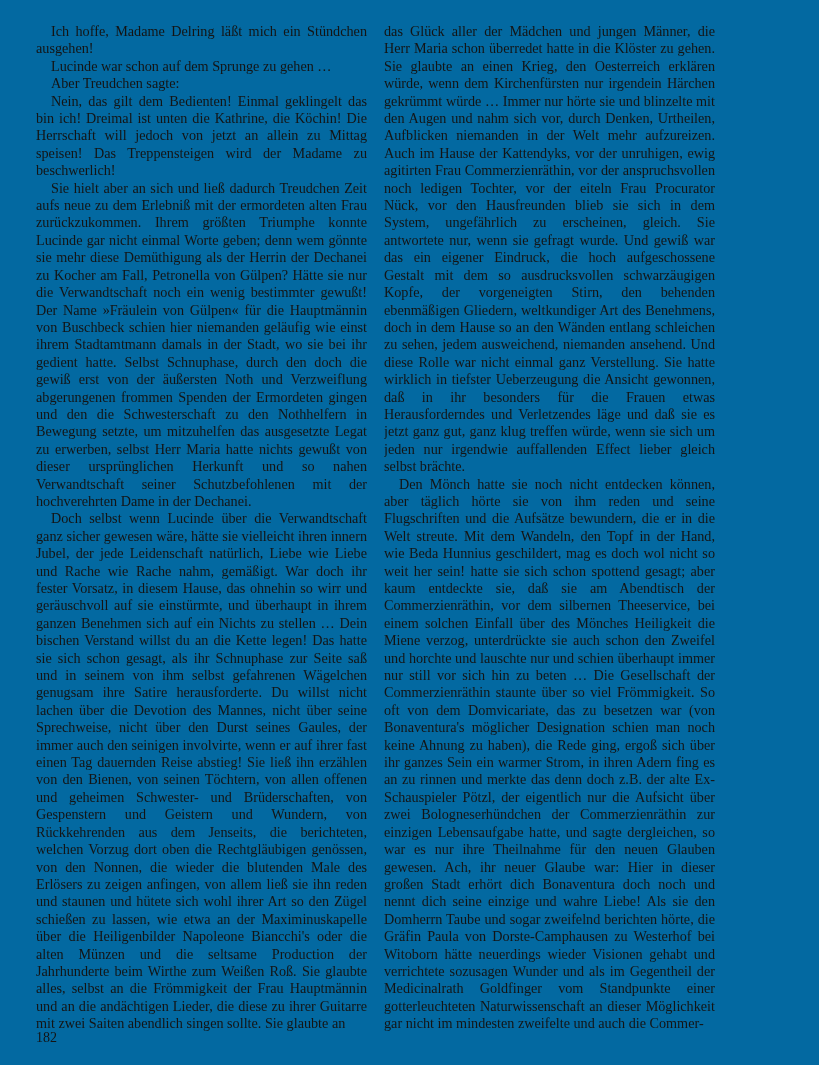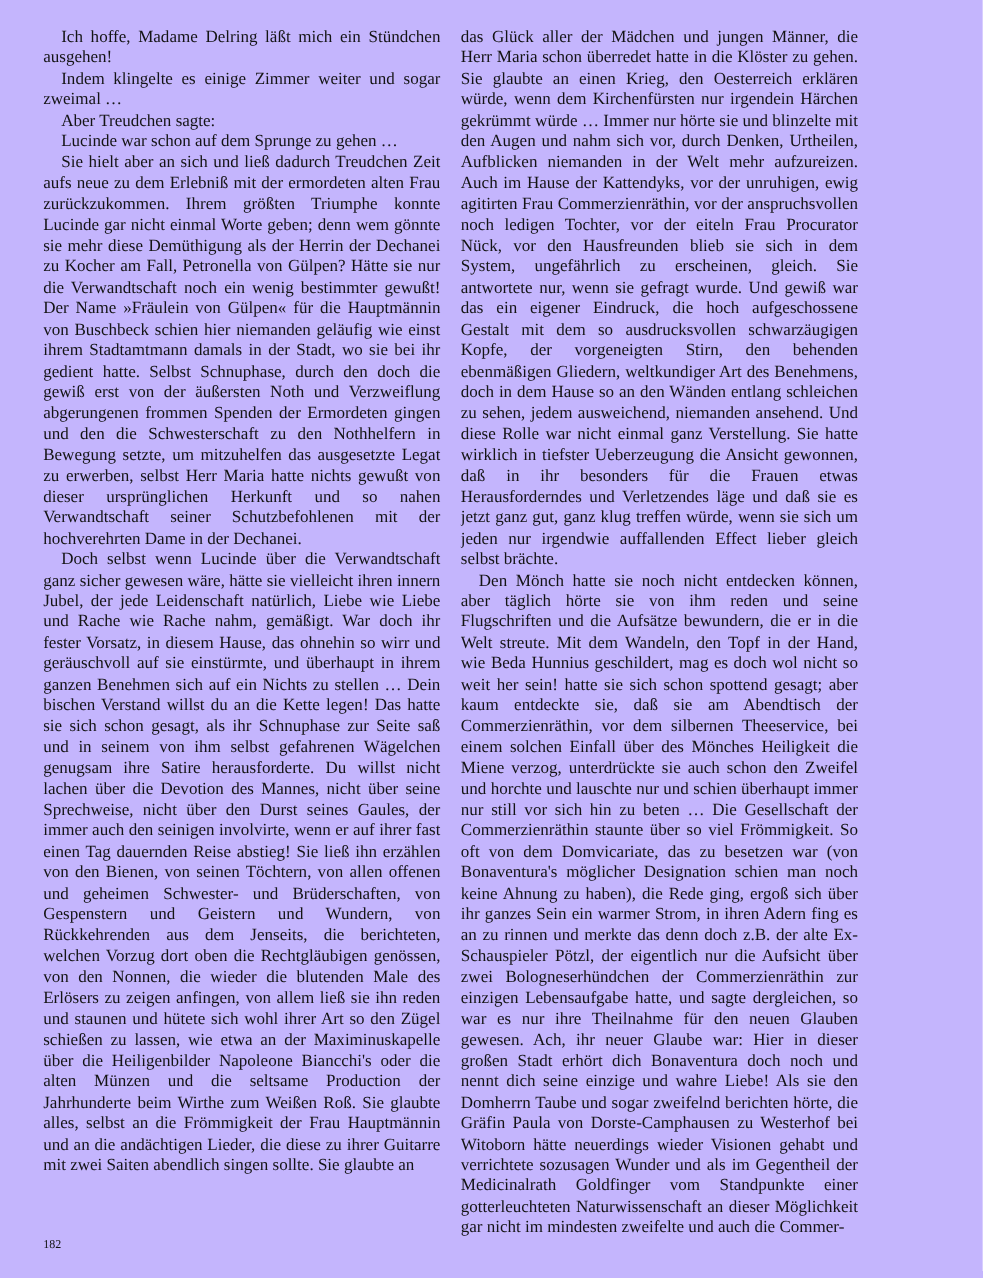--- a/index.html
+++ b/index.html
@@ -4,21 +4,21 @@
 <style>
   html, body {
     margin: 0;
     padding: 0;
     background: #ffffff;
   }
   .page {
     position: relative;
     width: 819px;
     height: 1065px;
-    background: #c4b5fd;
+    background: #0369a1;
     color: #141414;
     font-family: "Liberation Serif", "DejaVu Serif", serif;
     font-size: 14.2px;
     line-height: 17.4px;
     overflow: hidden;
   }
   .columns {
     position: absolute;
     left: 36px;
     top: 23px;
@@ -37,35 +37,35 @@
     padding: 0;
     text-indent: 15px;
   }
   .column p.no-indent {
     text-indent: 0;
   }
   .page-number {
     position: absolute;
     left: 36px;
     top: 1031px;
-    font-size: 10px;
+    font-size: 14px;
     line-height: 14px;
     color: #141414;
   }
 </style>
 </head>
 <body>
 
 <div class="page">
   <div class="columns">
     <div class="column">
         <p>Ich hoffe, Madame Delring läßt mich ein Stündchen ausgehen!</p>
-        <p>Indem klingelte es einige Zimmer weiter und sogar zweimal …</p>
+        <p>Lucinde war schon auf dem Sprunge zu gehen …</p>
         <p>Aber Treudchen sagte:</p>
-        <p>Lucinde war schon auf dem Sprunge zu gehen …</p>
+        <p>Nein, das gilt dem Bedienten! Einmal geklingelt das bin ich! Dreimal ist unten die Kathrine, die Köchin! Die Herrschaft will jedoch von jetzt an allein zu Mittag speisen! Das Treppensteigen wird der Madame zu beschwerlich!</p>
         <p>Sie hielt aber an sich und ließ dadurch Treudchen Zeit aufs neue zu dem Erlebniß mit der ermordeten alten Frau zurückzukommen. Ihrem größten Triumphe konnte Lucinde gar nicht einmal Worte geben; denn wem gönnte sie mehr diese Demüthigung als der Herrin der Dechanei zu Kocher am Fall, Petronella von Gülpen? Hätte sie nur die Verwandtschaft noch ein wenig bestimmter gewußt! Der Name »Fräulein von Gülpen« für die Hauptmännin von Buschbeck schien hier niemanden geläufig wie einst ihrem Stadtamtmann damals in der Stadt, wo sie bei ihr gedient hatte. Selbst Schnuphase, durch den doch die gewiß erst von der äußersten Noth und Verzweiflung abgerungenen frommen Spenden der Ermordeten gingen und den die Schwesterschaft zu den Nothhelfern in Bewegung setzte, um mitzuhelfen das ausgesetzte Legat zu erwerben, selbst Herr Maria hatte nichts gewußt von dieser ursprünglichen Herkunft und so nahen Verwandtschaft seiner Schutzbefohlenen mit der hochverehrten Dame in der Dechanei.</p>
         <p>Doch selbst wenn Lucinde über die Verwandtschaft ganz sicher gewesen wäre, hätte sie vielleicht ihren innern Jubel, der jede Leidenschaft natürlich, Liebe wie Liebe und Rache wie Rache nahm, gemäßigt. War doch ihr fester Vorsatz, in diesem Hause, das ohnehin so wirr und geräuschvoll auf sie einstürmte, und überhaupt in ihrem ganzen Benehmen sich auf ein Nichts zu stellen … Dein bischen Verstand willst du an die Kette legen! Das hatte sie sich schon gesagt, als ihr Schnuphase zur Seite saß und in seinem von ihm selbst gefahrenen Wägelchen genugsam ihre Satire herausforderte. Du willst nicht lachen über die Devotion des Mannes, nicht über seine Sprechweise, nicht über den Durst seines Gaules, der immer auch den seinigen involvirte, wenn er auf ihrer fast einen Tag dauernden Reise abstieg! Sie ließ ihn erzählen von den Bienen, von seinen Töchtern, von allen offenen und geheimen Schwester- und Brüderschaften, von Gespenstern und Geistern und Wundern, von Rückkehrenden aus dem Jenseits, die berichteten, welchen Vorzug dort oben die Rechtgläubigen genössen, von den Nonnen, die wieder die blutenden Male des Erlösers zu zeigen anfingen, von allem ließ sie ihn reden und staunen und hütete sich wohl ihrer Art so den Zügel schießen zu lassen, wie etwa an der Maximinuskapelle über die Heiligenbilder Napoleone Biancchi's oder die alten Münzen und die seltsame Production der Jahrhunderte beim Wirthe zum Weißen Roß. Sie glaubte alles, selbst an die Frömmigkeit der Frau Hauptmännin und an die andächtigen Lieder, die diese zu ihrer Guitarre mit zwei Saiten abendlich singen sollte. Sie glaubte an</p>
       </div>
     <div class="column">
         <p class="no-indent">das Glück aller der Mädchen und jungen Männer, die Herr Maria schon überredet hatte in die Klöster zu gehen. Sie glaubte an einen Krieg, den Oesterreich erklären würde, wenn dem Kirchenfürsten nur irgendein Härchen gekrümmt würde … Immer nur hörte sie und blinzelte mit den Augen und nahm sich vor, durch Denken, Urtheilen, Aufblicken niemanden in der Welt mehr aufzureizen. Auch im Hause der Kattendyks, vor der unruhigen, ewig agitirten Frau Commerzienräthin, vor der anspruchsvollen noch ledigen Tochter, vor der eiteln Frau Procurator Nück, vor den Hausfreunden blieb sie sich in dem System, ungefährlich zu erscheinen, gleich. Sie antwortete nur, wenn sie gefragt wurde. Und gewiß war das ein eigener Eindruck, die hoch aufgeschossene Gestalt mit dem so ausdrucksvollen schwarzäugigen Kopfe, der vorgeneigten Stirn, den behenden ebenmäßigen Gliedern, weltkundiger Art des Benehmens, doch in dem Hause so an den Wänden entlang schleichen zu sehen, jedem ausweichend, niemanden ansehend. Und diese Rolle war nicht einmal ganz Verstellung. Sie hatte wirklich in tiefster Ueberzeugung die Ansicht gewonnen, daß in ihr besonders für die Frauen etwas Herausforderndes und Verletzendes läge und daß sie es jetzt ganz gut, ganz klug treffen würde, wenn sie sich um jeden nur irgendwie auffallenden Effect lieber gleich selbst brächte.</p>
         <p>Den Mönch hatte sie noch nicht entdecken können, aber täglich hörte sie von ihm reden und seine Flugschriften und die Aufsätze bewundern, die er in die Welt streute. Mit dem Wandeln, den Topf in der Hand, wie Beda Hunnius geschildert, mag es doch wol nicht so weit her sein! hatte sie sich schon spottend gesagt; aber kaum entdeckte sie, daß sie am Abendtisch der Commerzienräthin, vor dem silbernen Theeservice, bei einem solchen Einfall über des Mönches Heiligkeit die Miene verzog, unterdrückte sie auch schon den Zweifel und horchte und lauschte nur und schien überhaupt immer nur still vor sich hin zu beten … Die Gesellschaft der Commerzienräthin staunte über so viel Frömmigkeit. So oft von dem Domvicariate, das zu besetzen war (von Bonaventura's möglicher Designation schien man noch keine Ahnung zu haben), die Rede ging, ergoß sich über ihr ganzes Sein ein warmer Strom, in ihren Adern fing es an zu rinnen und merkte das denn doch z.B. der alte Ex-Schauspieler Pötzl, der eigentlich nur die Aufsicht über zwei Bologneserhündchen der Commerzienräthin zur einzigen Lebensaufgabe hatte, und sagte dergleichen, so war es nur ihre Theilnahme für den neuen Glauben gewesen. Ach, ihr neuer Glaube war: Hier in dieser großen Stadt erhört dich Bonaventura doch noch und nennt dich seine einzige und wahre Liebe! Als sie den Domherrn Taube und sogar zweifelnd berichten hörte, die Gräfin Paula von Dorste-Camphausen zu Westerhof bei Witoborn hätte neuerdings wieder Visionen gehabt und verrichtete sozusagen Wunder und als im Gegentheil der Medicinalrath Goldfinger vom Standpunkte einer gotterleuchteten Naturwissenschaft an dieser Möglichkeit gar nicht im mindesten zweifelte und auch die Commer-</p>
       </div>
   </div>
   <div class="page-number">182</div>
 </div>

